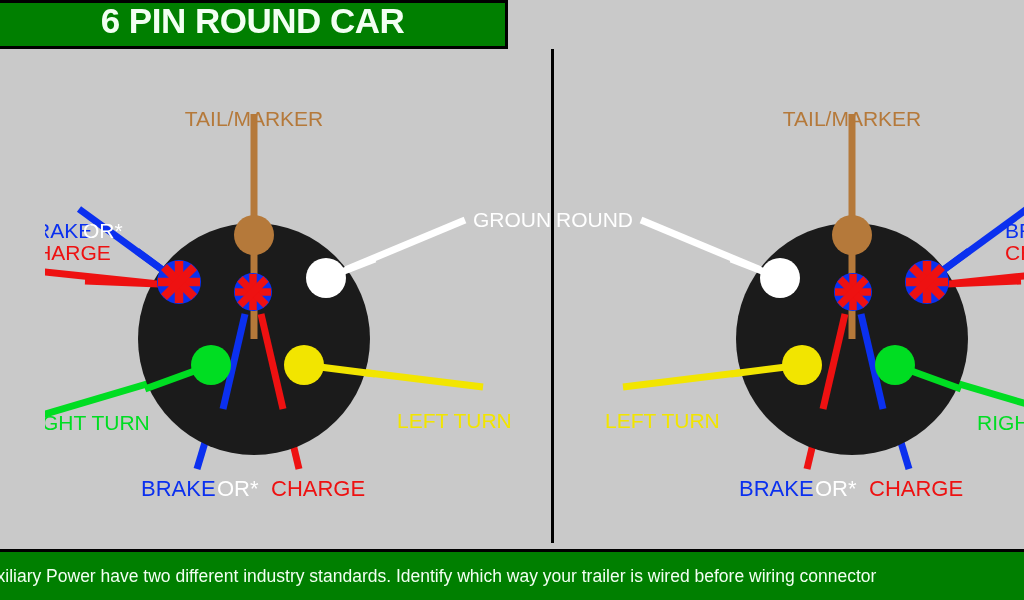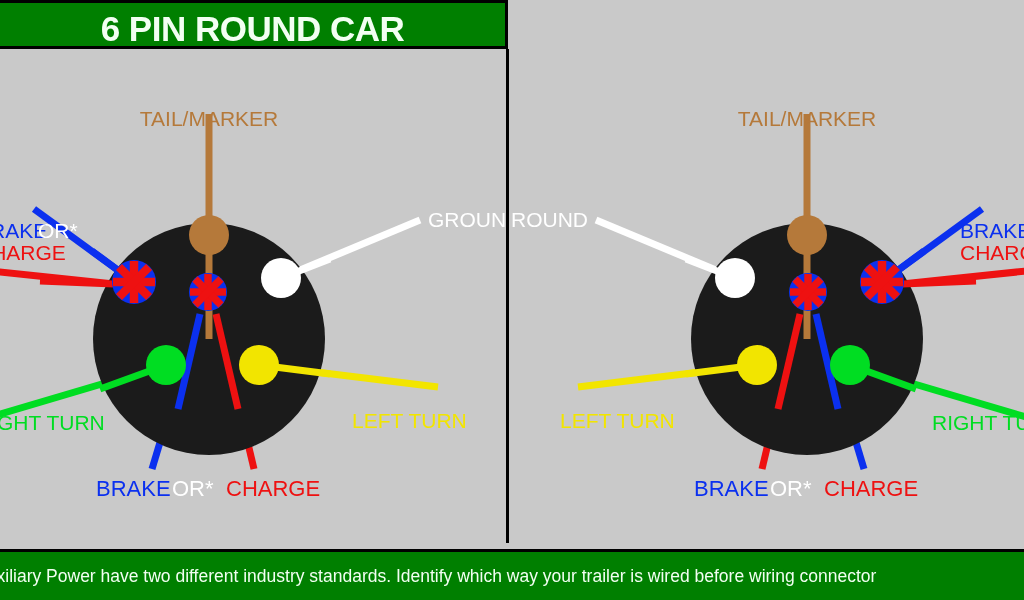--- a/index.html
+++ b/index.html
@@ -11,34 +11,34 @@
   #stage{position:relative;width:1024px;height:600px;overflow:hidden;background:#c9c9c9;}
 
   
   .hdr{
     position:absolute;top:0;height:49px;
     background:#007f00;
     border-top:3px solid #000;
     border-bottom:3px solid #000;
     box-sizing:border-box;
     overflow:hidden;
-    display:flex;align-items:flex-end;justify-content:center;
+    display:flex;align-items:flex-start;justify-content:center;
   }
   .hdr-left{left:0;width:508px;border-right:3px solid #000;}
   .hdr-right{left:511px;width:513px;}
   .hdr-title{
     color:#f2fff2;font-size:35px;font-weight:bold;
     letter-spacing:-0.5px;white-space:nowrap;line-height:1;
   }
   .hdr-right .hdr-title{transform:translateX(38px);}
 
   
   .panel{
     position:absolute;top:49px;height:494px;
-    background:#c9c9c9;overflow:hidden;
+    background:#c9c9c9;overflow:hidden;margin-left:45px;
   }
   .panel-left{left:0;width:509px;border-right:3px solid #000;box-sizing:border-box;}
   .panel-right{left:512px;width:512px;}
 
   
   .caption{
     position:absolute;left:0;top:549px;width:1024px;height:51px;
     background:#007f00;
     border-top:3px solid #000;
     box-sizing:border-box;

